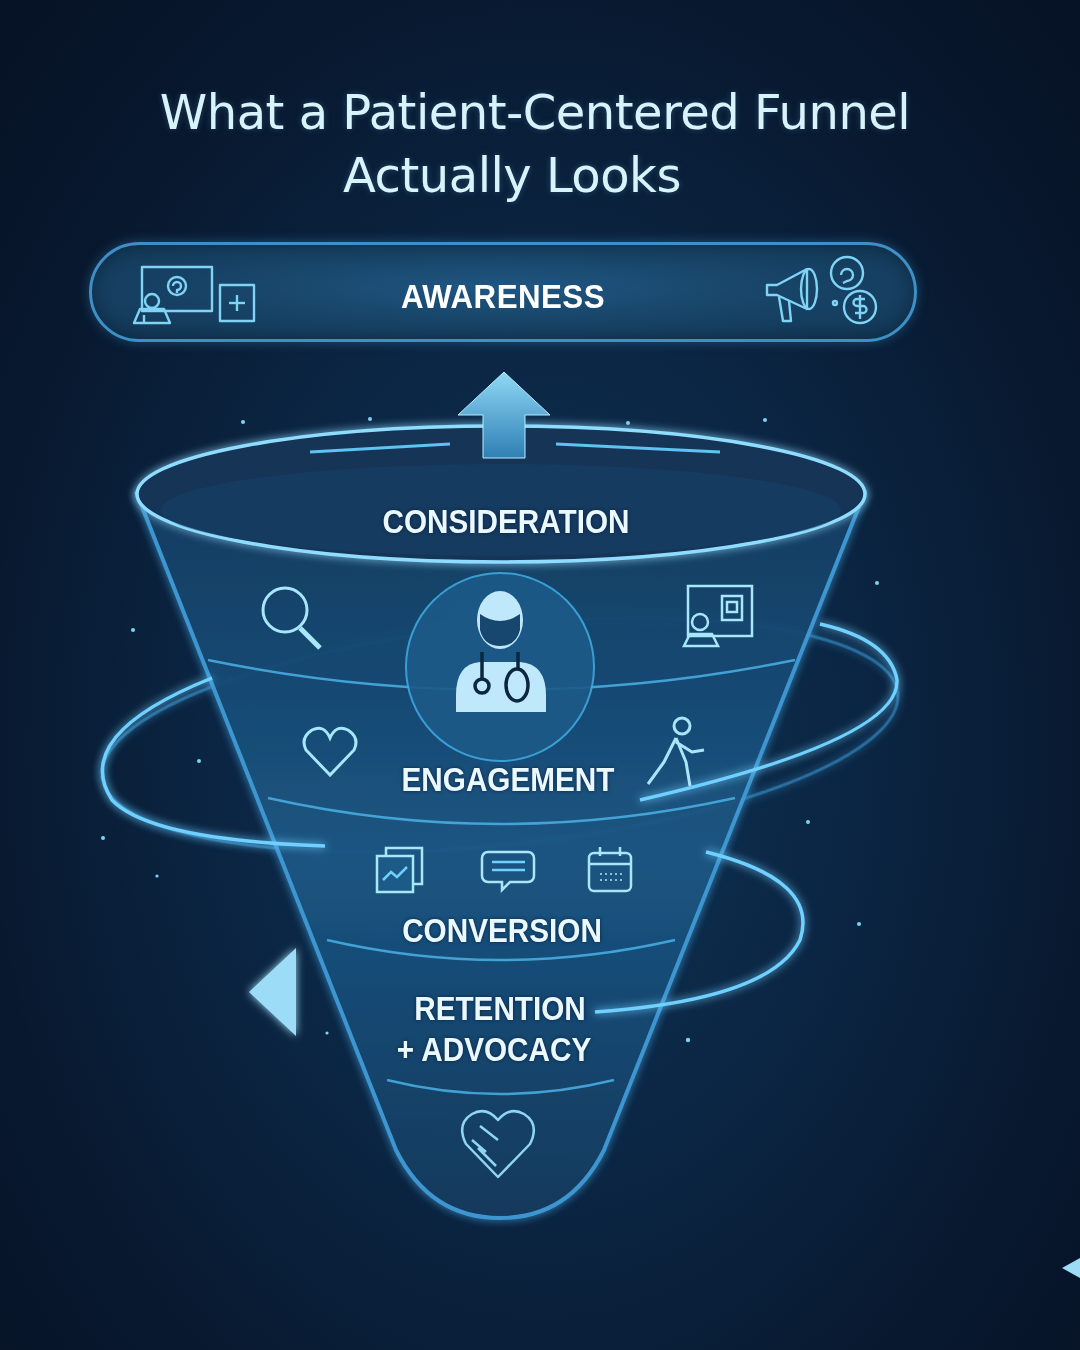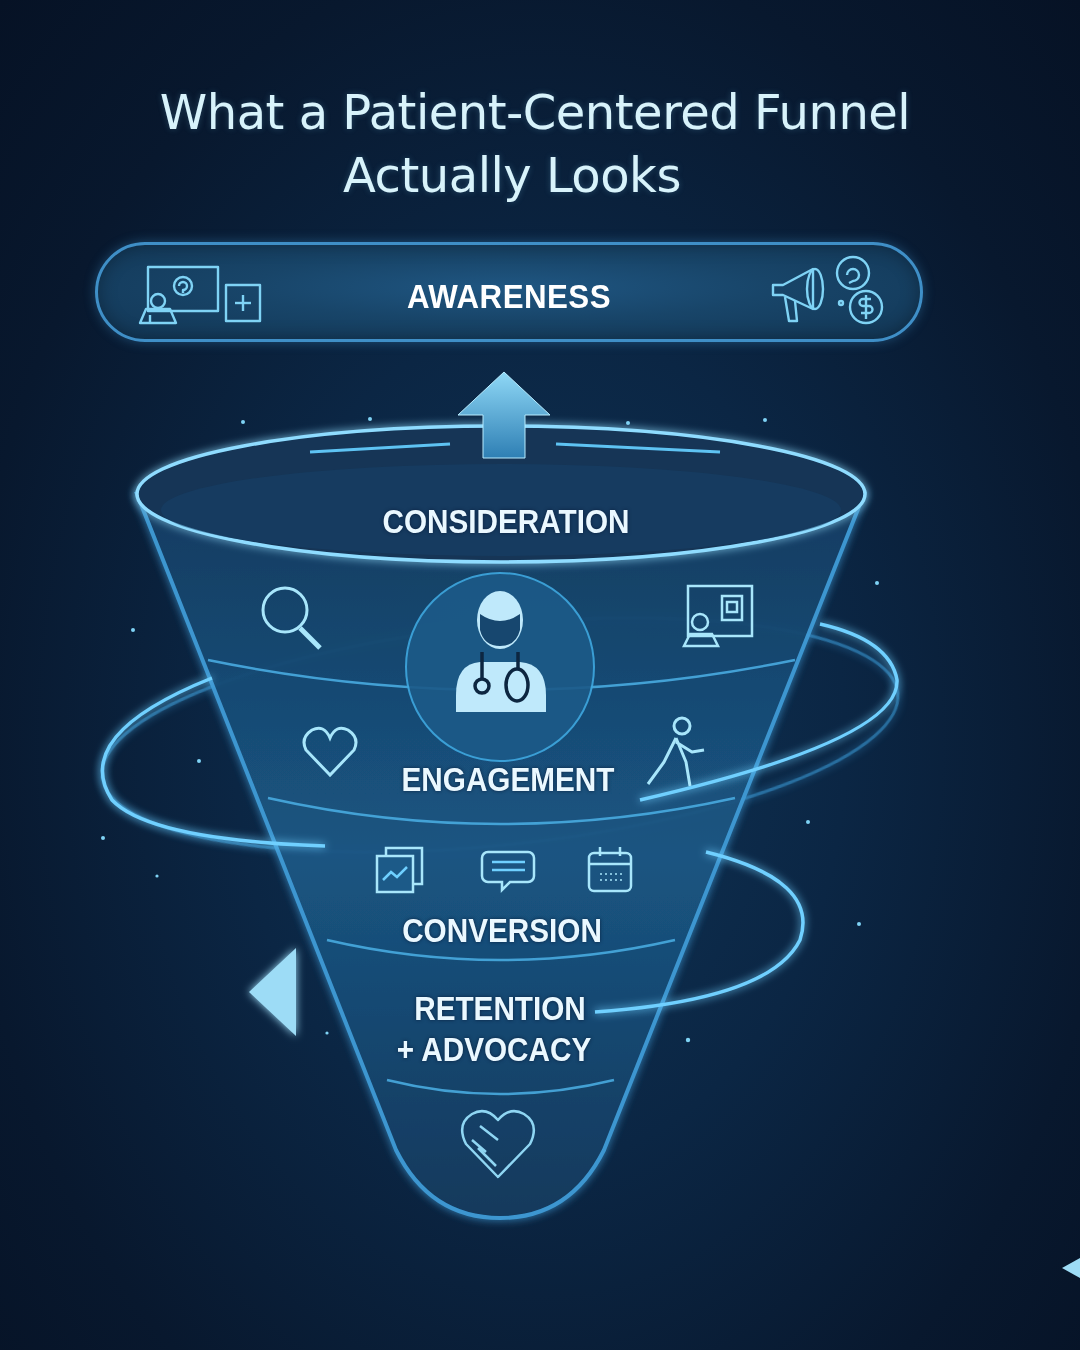--- a/index.html
+++ b/index.html
@@ -9,21 +9,21 @@
     font-family: "Liberation Sans", "DejaVu Sans", sans-serif;
   }
   .title {
     position:absolute; left:0; width:1080px; text-align:center;
     color:#d8f3fb; font-family:"DejaVu Sans", sans-serif; font-weight:normal;
     font-size:48px; letter-spacing:-0.5px; text-shadow:0 0 6px rgba(120,200,240,0.25);
   }
   .title.l1 { top:84px; left:-5px; }
   .title.l2 { top:147px; left:-28px; }
   .awareness {
-    position:absolute; left:95px; top:242px; width:828px; height:100px;
+    position:absolute; left:89px; top:242px; width:828px; height:100px;
     border:3px solid #3f8fc7; border-radius:52px; box-sizing:border-box;
     background: radial-gradient(ellipse at 50% 45%, #1f5682 0%, #184569 45%, #123655 100%);
     box-shadow: 0 0 12px rgba(70,160,220,0.35), inset 0 0 18px rgba(0,0,0,0.3);
   }
   .awareness-label {
     position:absolute; left:0; right:0; top:32px; text-align:center;
     color:#ffffff; font-weight:bold; font-size:34px; letter-spacing:0.5px;
     transform:scaleX(0.92);
   }
   .abs { position:absolute; }

